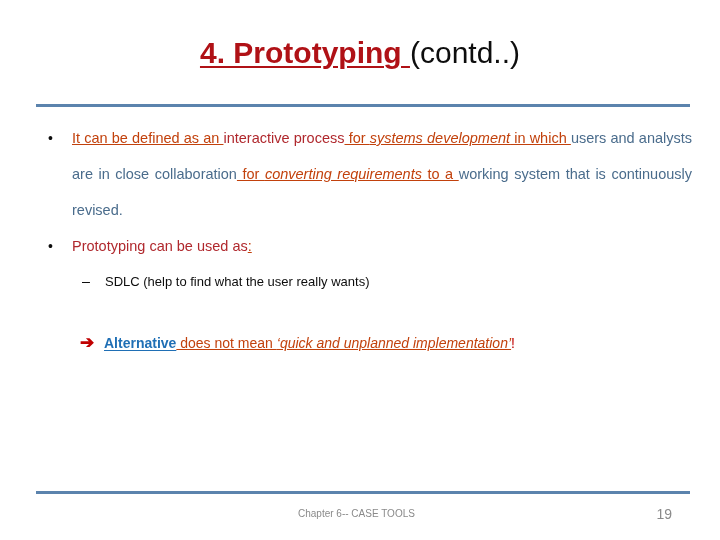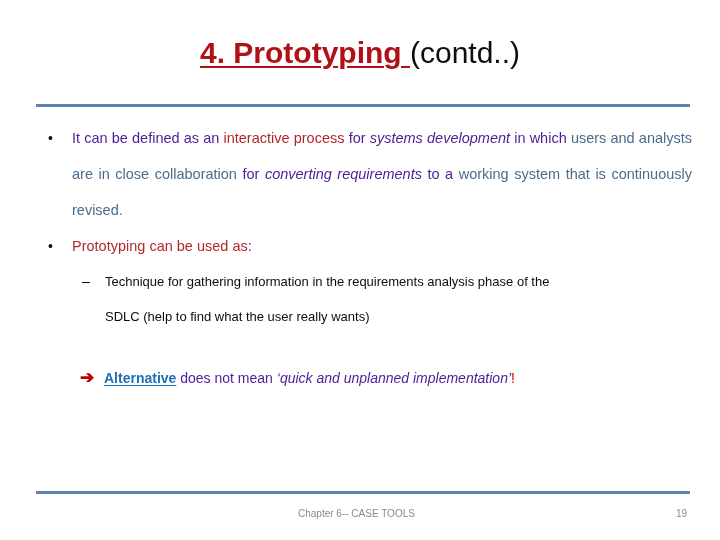--- a/index.html
+++ b/index.html
@@ -128,21 +128,21 @@
     color: #C00000;
     font-size: 17px;
     line-height: 32px;
     font-weight: bold;
   }
 
   
   .t-red      { color: #B0282D; }
   .t-redb     { color: #C00000; }
   .t-blue     { color: #4A6C8C; }
-  .t-black    { color: #4c1d95; }
+  .t-black    { color: #c2410c; text-decoration: underline; }
   .t-italic   { font-style: italic; text-align: center; }
   .t-linkblue {
     color: #1F6FB5;
     font-weight: bold;
     text-decoration: underline;
     text-underline-offset: 2px;
   }
 
   
   .footer {
@@ -156,23 +156,23 @@
     position: absolute;
     left: 298px;
     top: 0;
     font-size: 10px;
     line-height: 18px;
     color: #8a8a8a;
     white-space: nowrap;
   }
   .footer-right {
     position: absolute;
-    right: 33px;
-    top: 0;
-    font-size: 10px;
+    right: 48px;
+    top: 0;
+    font-size: 14px;
     line-height: 18px;
     color: #8a8a8a;
   }
 </style>
 </head>
 <body>
 
 <div class="slide">
 
   <div class="title-area">
@@ -189,21 +189,21 @@
 
     <div class="lvl1 lvl1-nojustify">
       <span class="bullet">•</span><span class="t-red">Prototyping can be used as</span><span class="t-black">:</span>
     </div>
 
     <div class="lvl2">
       <span class="dash">–</span>
     </div>
 
     <div class="lvl2">
-      <span class="dash">–</span><span>Technique for gathering information in the requirements analysis phase of the</span>
+      <span class="dash">–</span>
     </div>
     <div class="lvl2-cont">SDLC (help to find what the user really wants)</div>
 
     <div class="arrow-line">
       <span class="arrow-icon">➔</span><span class="t-linkblue">Alternative</span><span class="t-black"> does not mean </span><span class="t-black t-italic">‘quick and unplanned implementation’</span><span class="t-redb">!</span>
     </div>
 
   </div>
 
   <div class="rule rule-bottom"></div>

